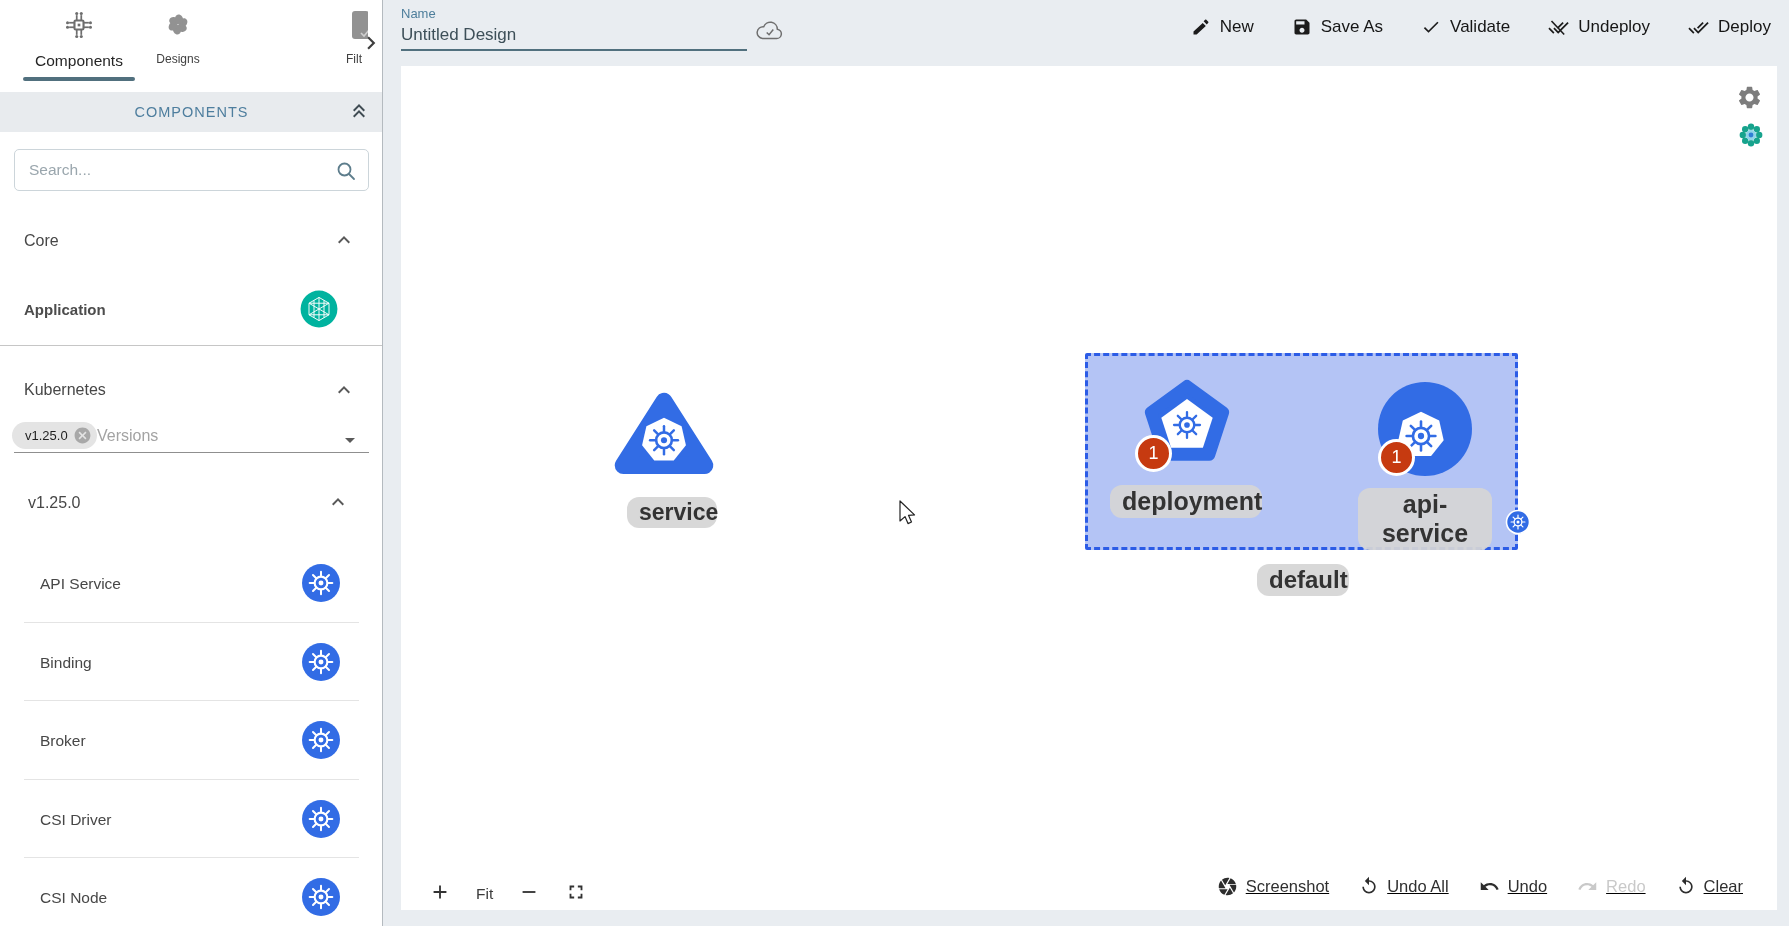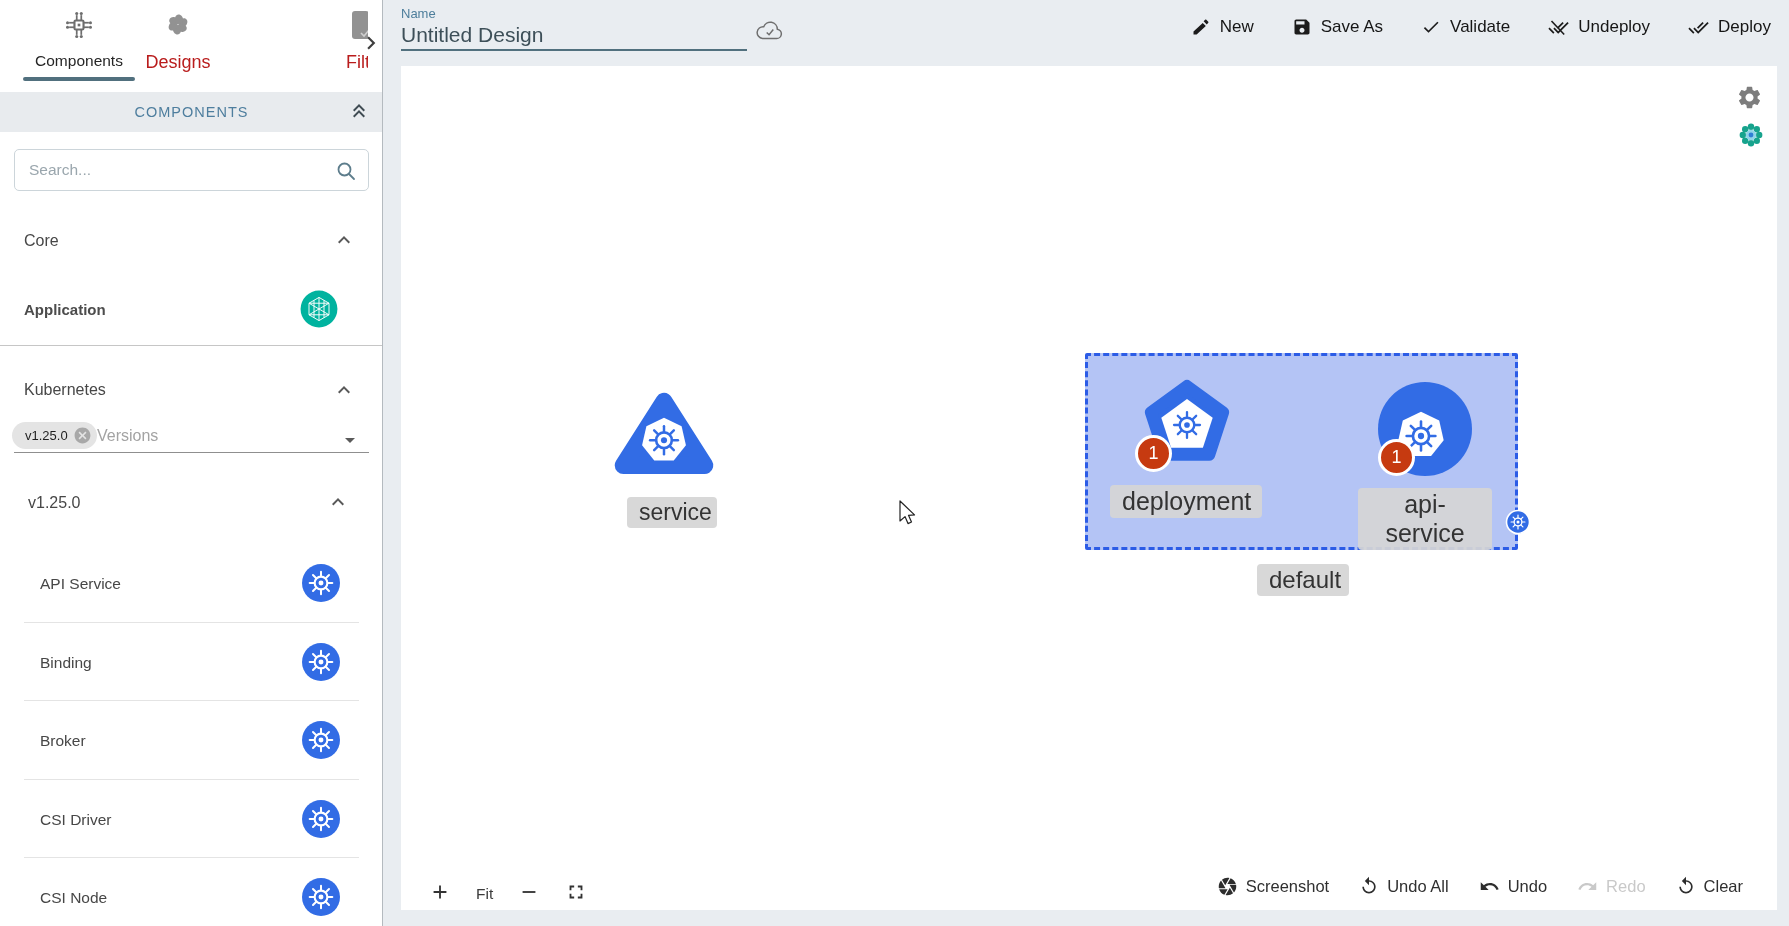--- a/index.html
+++ b/index.html
@@ -6,21 +6,21 @@
   html,body { width:1789px; height:926px; overflow:hidden; }
   body { font-family:"Liberation Sans", sans-serif; background:#e9edf1; }
   #root { position:relative; width:1789px; height:926px; }
 
   
   .sidebar { position:absolute; left:0; top:0; width:383px; height:926px;
              background:#ffffff; border-right:1px solid #b4babf; z-index:5; overflow:hidden; }
   .tabs { position:relative; height:84px; background:#fff; }
   .tab { position:absolute; top:0; height:84px; text-align:center; cursor:pointer; }
   .tab .tab-ic { position:absolute; top:9px; left:50%; transform:translateX(-50%); }
-  .tab .tab-label { position:absolute; top:52px; width:100%; left:0; font-size:18px; color:#b91c1c; white-space:nowrap; }
+  .tab .tab-label { position:absolute; top:52px; width:100%; left:0; font-size:12px; color:#404040; white-space:nowrap; }
   .tab.active .tab-label { color:#262626; font-size:15.5px; }
   .tab-underline { position:absolute; bottom:3px; left:50%; transform:translateX(-50%);
                    width:112px; height:4px; background:#51707e; border-radius:2px; }
   .tab-scroll { position:absolute; left:358px; top:30px; width:26px; height:26px; cursor:pointer; }
 
   .panel-header { position:absolute; left:0; top:92px; width:383px; height:40px; background:#e8ebee;
                   display:flex; align-items:center; justify-content:center;
                   color:#4e7e9e; font-size:14.5px; letter-spacing:1px; }
   .panel-collapse { position:absolute; right:12px; top:8px; cursor:pointer; }
 
@@ -49,47 +49,47 @@
 
   .comp-row { position:absolute; left:0; width:383px; height:78.6px; cursor:pointer;text-decoration:underline; }
   .comp-row .row-label { position:absolute; left:40px; top:31px; font-size:15.5px; color:#474747; }
   .comp-row .k8s-ic { position:absolute; right:42px; top:19px; }
   .comp-row .rowline { position:absolute; bottom:0; left:24px; right:24px; height:1px; background:#e4e4e4; }
 
   
   .topbar { position:absolute; left:384px; top:0; width:1405px; height:66px; background:#e9edf1; }
   .name-label { position:absolute; left:17px; top:6px; font-size:13px; color:#4d7e9b; }
   .name-input { position:absolute; left:17px; top:22px; width:346px; height:26px; border:none; outline:none;
-                background:transparent; font-family:"Liberation Sans",sans-serif; font-size:21px; color:#3d4f58; }
+                background:transparent; font-family:"Liberation Sans",sans-serif; font-size:17px; color:#3d4f58; }
   .name-underline { position:absolute; left:17px; top:49px; width:346px; height:2px; background:#51707e; }
   .cloud-ic { position:absolute; left:371px; top:18px; }
   .actions { position:absolute; right:18px; top:0; height:54px; display:flex; align-items:center; gap:38px; }
   .action { display:flex; align-items:center; gap:9px; cursor:pointer; }
   .action span { font-size:17px; color:#161616; }
 
   
   .canvas { position:absolute; left:401px; top:66px; width:1376px; height:844px; background:#ffffff; }
   .gear-btn { position:absolute; left:1335px; top:18px; cursor:pointer; }
   .flower-btn { position:absolute; left:1336px; top:55px; cursor:pointer; }
 
-  .node-label { position:absolute; background:rgba(213,213,213,0.93); color:#333; border-radius:4px;
-                text-align:center; font-size:23px; padding:2px 12px; }
+  .node-label { position:absolute; background:rgba(213,213,213,0.93); color:#333; border-radius:12px;
+                text-align:center; font-size:23px; padding:2px 12px;font-weight:bold; }
 
   .group-box { position:absolute; left:684px; top:287px; width:433px; height:197px;
                background:rgba(46,91,228,0.36); border:3px dashed #2c5ce6; border-radius:2px; }
   .badge { position:absolute; width:37px; height:37px; border-radius:50%; background:#c63a10;
            border:3px solid #fff; color:#fff; font-size:18px; display:flex; align-items:center;
            justify-content:center; }
   .mini-k8s { position:absolute; }
 
   
   .zoombar { position:absolute; left:28px; top:803px; height:34px; display:flex; align-items:flex-end; gap:25px; }
   .zoombar .ctl { display:flex; align-items:center; cursor:pointer; }
   .zoombar .fit { font-size:15.5px; color:#3c3c3c; }
-  .histbar { position:absolute; right:34px; top:803px; height:34px; display:flex; align-items:center; gap:30px; }
+  .histbar { position:absolute; right:34px; top:803px; height:34px; display:flex; align-items:center; gap:30px;text-decoration:underline; }
   .histbar .ctl { display:flex; align-items:center; gap:8px; cursor:pointer; }
   .histbar .ctl span { font-size:16.5px; color:#303030; }
   .histbar .ctl.disabled span { color:#c9c9c9; }
 
   .cursor { position:absolute; left:497px; top:434px; pointer-events:none; }
 </style>
 </head>
 <body>
 
 <svg width="0" height="0" style="position:absolute" aria-hidden="true">

